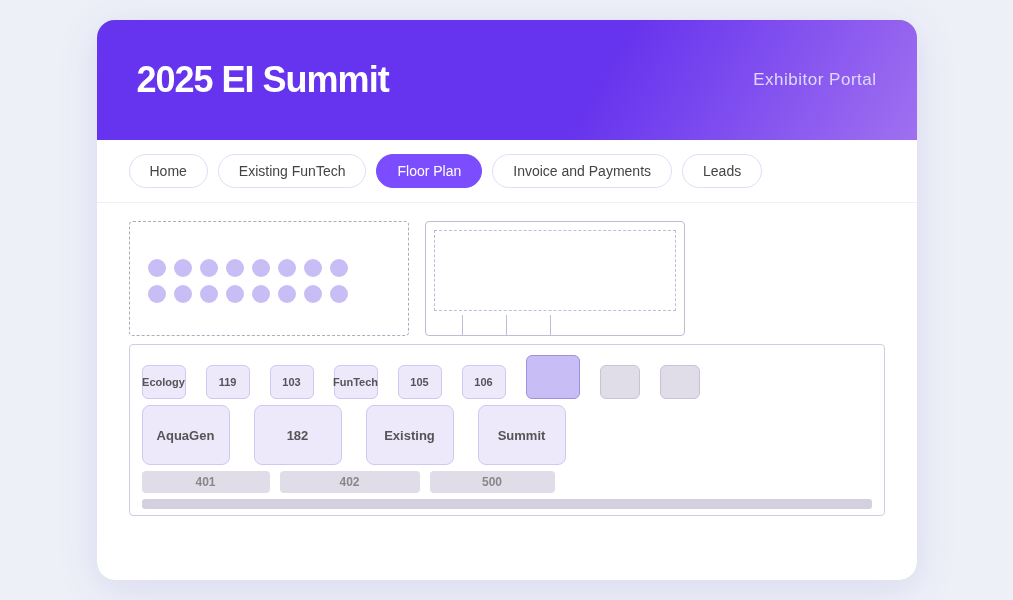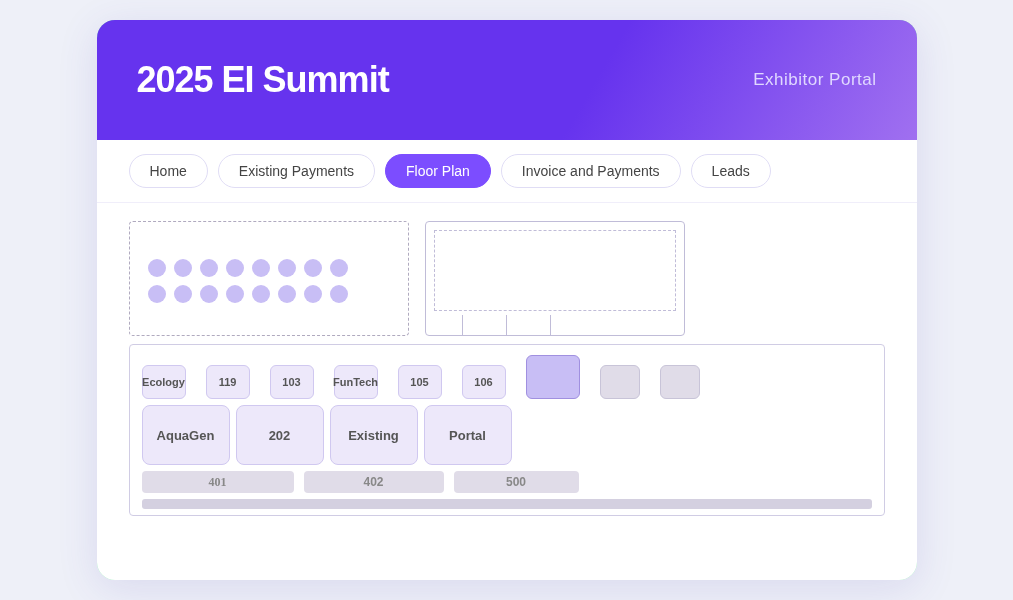--- a/index.html
+++ b/index.html
@@ -149,21 +149,21 @@
       border-color: #c8c4d8;
       color: #888;
     }
     .booth-purple-sm {
       background: #c8bef5;
       border-color: #a090e0;
     }
     
     .large-booths-row {
       display: flex;
-      gap: 6px;
+      gap: 24px;
       margin-bottom: 6px;
     }
     .booth-xl {
       width: 88px;
       height: 60px;
       border-radius: 8px;
       display: flex;
       align-items: center;
       justify-content: center;
       font-size: 13px;
@@ -201,21 +201,21 @@
 
 <div class="app-container">
 
   <div class="header">
     <div class="header-title">2025 EI Summit</div>
     <div class="header-subtitle">Exhibitor Portal</div>
   </div>
 
   <div class="nav-bar">
     <div class="nav-item">Home</div>
-    <div class="nav-item">Existing Payments</div>
+    <div class="nav-item">Existing FunTech</div>
     <div class="nav-item active">Floor Plan</div>
     <div class="nav-item">Invoice and Payments</div>
     <div class="nav-item">Leads</div>
   </div>
 
   <div class="main-content">
     <div class="floor-plan">
 
       <div class="top-section">
 
@@ -263,27 +263,27 @@
           <div class="booth booth-sm">105</div>
           <div class="booth booth-sm">106</div>
 
           <div class="booth booth-md booth-purple-sm"></div>
           <div class="booth booth-sm booth-gray" style="height:34px;width:40px;"></div>
           <div class="booth booth-sm booth-gray" style="height:34px;width:40px;"></div>
         </div>
 
         <div class="large-booths-row">
           <div class="booth-xl">AquaGen</div>
-          <div class="booth-xl">202</div>
+          <div class="booth-xl">182</div>
           <div class="booth-xl">Existing</div>
-          <div class="booth-xl">Portal</div>
+          <div class="booth-xl">Summit</div>
         </div>
 
         <div class="bottom-row">
-          <div class="bottom-section" style="width:152px;font-family:Liberation Serif, serif;">401</div>
+          <div class="bottom-section" style="width:128px;">401</div>
           <div class="bottom-section" style="width:140px;">402</div>
           <div class="bottom-section" style="width:125px;">500</div>
         </div>
 
         <div style="height:10px;background:#d4d0e0;border-radius:3px;margin-top:6px;width:100%;"></div>
       </div>
 
     </div>
   </div>
 </div>

